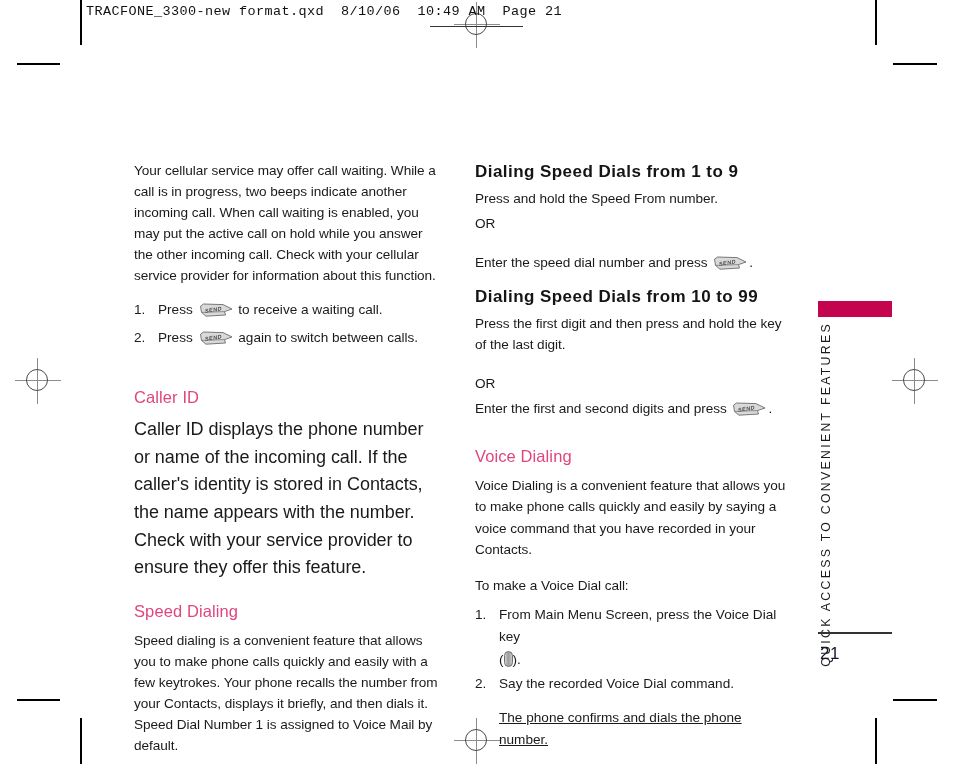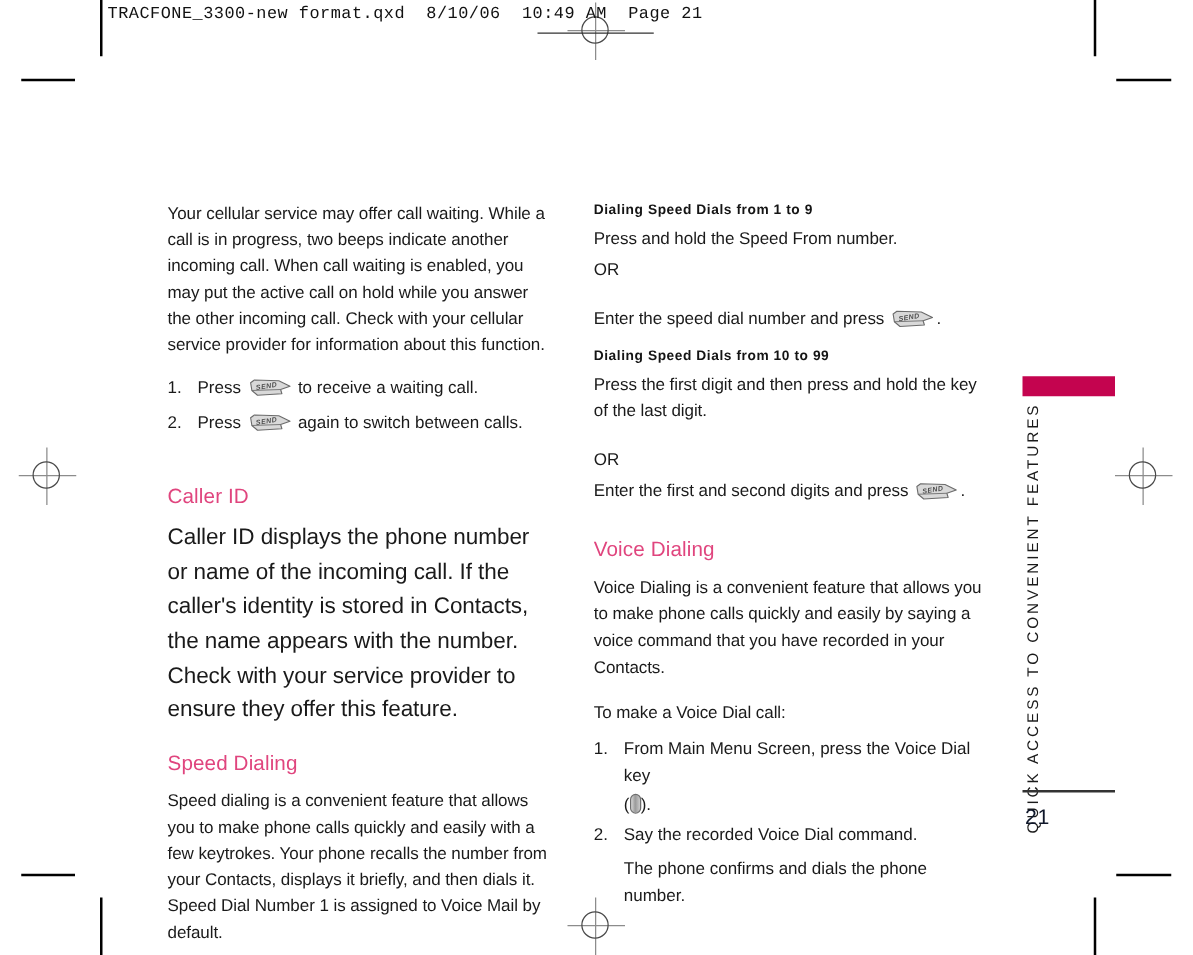--- a/index.html
+++ b/index.html
@@ -70,21 +70,21 @@
 
   h2.section {
     color: #e0457e;
     font-size: 16.5px;
     font-weight: normal;
     margin: 0 0 9px 0;
     letter-spacing: 0.1px;
   }
   h3.subsection {
     color: #141414;
-    font-size: 11px;
+    font-size: 17px;
     font-weight: bold;
     margin: 0 0 7px 0;
     letter-spacing: 0.45px;
   }
   p.body {
     margin: 0 0 13px 0;
     font-size: 13.6px;
     line-height: 1.55;
     letter-spacing: -0.05px;
   }
@@ -308,21 +308,21 @@
     <li style="margin-bottom:2px;">
       <span class="num">1.</span>
       <span>From Main Menu Screen, press the Voice Dial key</span>
       <span class="sub-line">
         <span>(</span><span class="sidekey"></span><span>).</span>
       </span>
     </li>
     <li style="margin-bottom:0;">
       <span class="num">2.</span>
       <span>Say the recorded Voice Dial command.</span>
-      <span class="sub-line" style="margin-top:5px;">The phone confirms and dials the phone number.</span>
+      <span class="sub-line" style="margin-top:12px;text-decoration:underline;">The phone confirms and dials the phone number.</span>
     </li>
   </ol>
 </div>
 
 <div class="tab-bar"></div>
 <div class="running-head">
   <span>QUICK ACCESS TO CONVENIENT FEATURES</span>
 </div>
 <div class="folio-rule"></div>
 <div class="folio">21</div>

